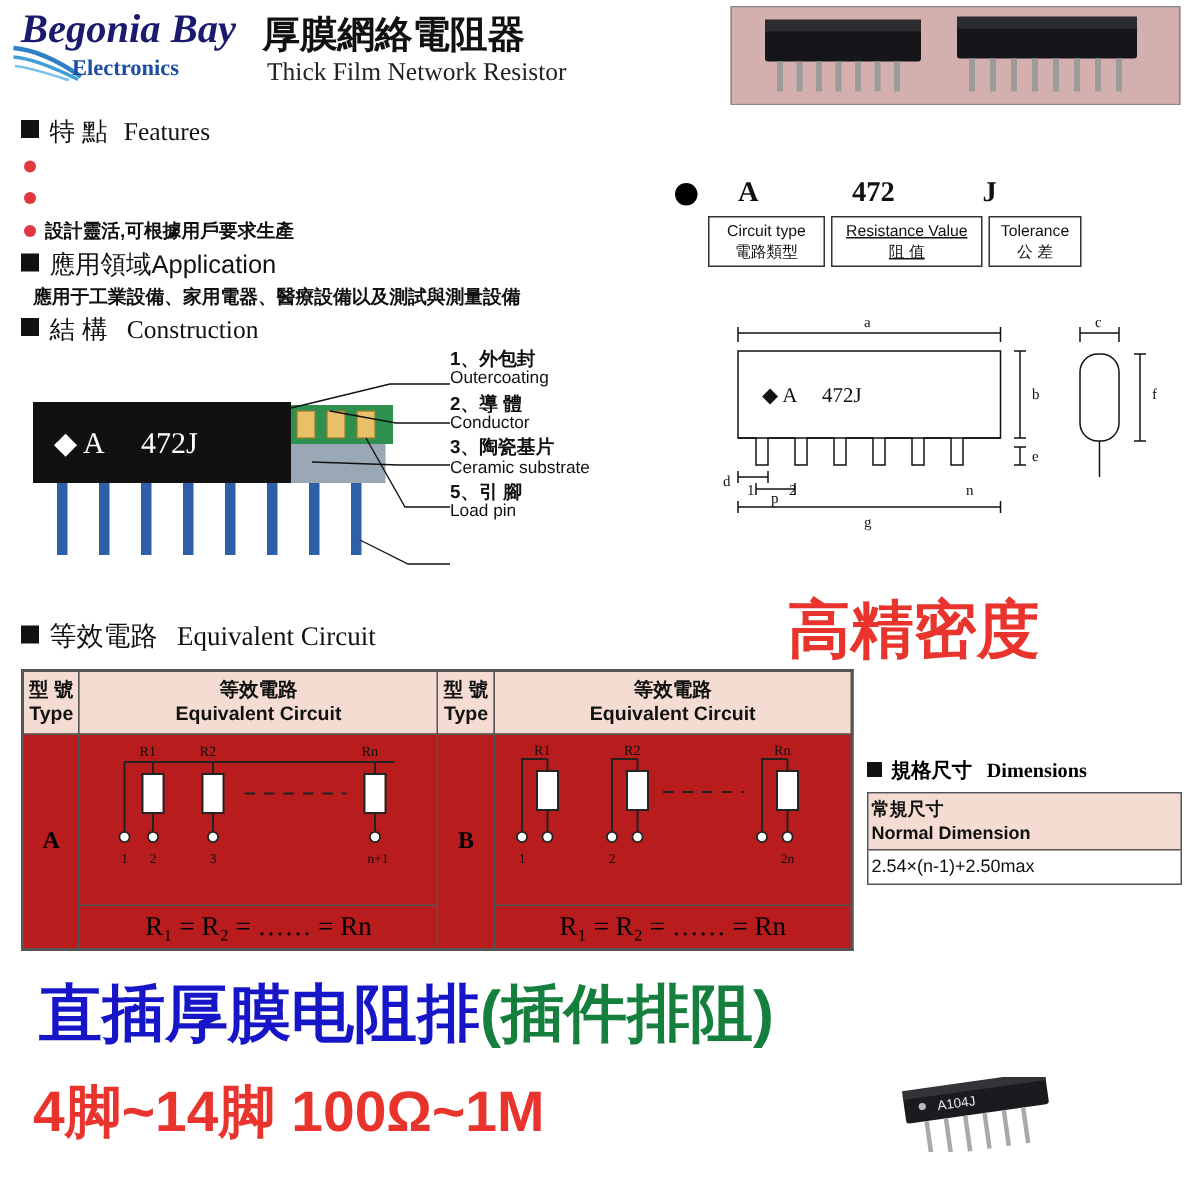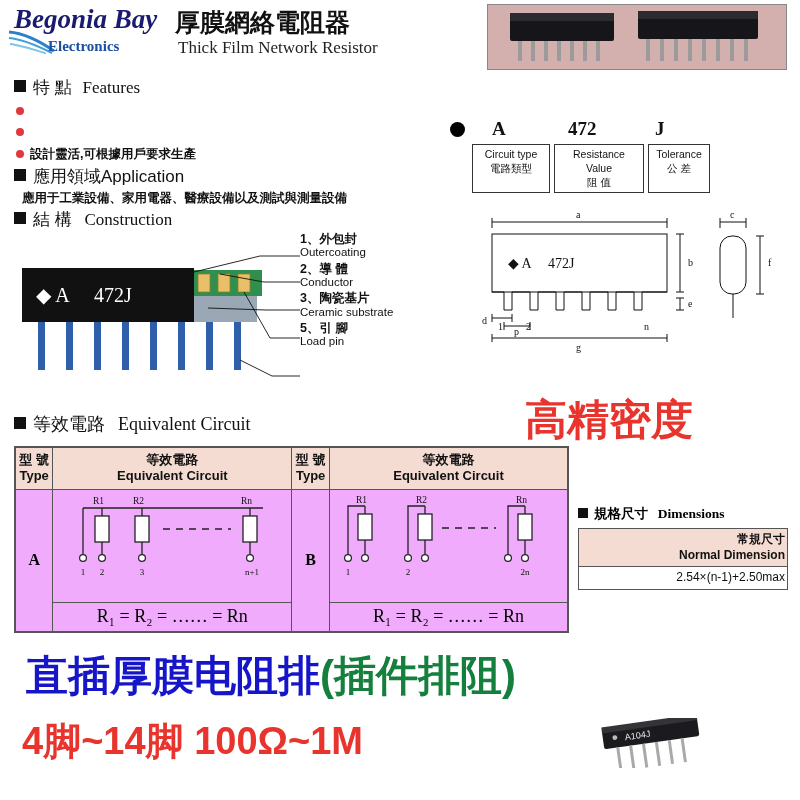--- a/index.html
+++ b/index.html
@@ -71,21 +71,21 @@
   #callouts .en { font-size:11.5px; }
 
   #hi-acc {
     left:525px; top:392px; font-size:42px; font-weight:bold; color:#e8342c;
   }
 
   
   #eq-head { left:14px; top:412px; }
   #eq-table {
     left:14px; top:446px; width:555px; border-collapse:collapse;
-    border:2px solid #555; background:#f0abfc;
+    border:2px solid #555; background:#b91c1c;
   }
   #eq-table td, #eq-table th { border:1px solid #555; }
   #eq-table .hdr {
     background:#f4dcd2; text-align:center; font-size:13px; font-weight:bold;
     color:#111; line-height:1.25; padding:4px 2px;
   }
   #eq-table .typecell {
     width:40px; text-align:center; font-size:16px; font-weight:bold;
     font-family:"Liberation Serif", serif;
   }
@@ -95,21 +95,21 @@
     padding:3px 0 4px; border-top:1px solid #555;margin-top:20px;
   }
 
   
   #dims-head { left:578px; top:505px; font-size:13.5px; font-weight:bold; }
   #dims-table {
     left:578px; top:528px; width:210px; border-collapse:collapse;
     border:1.5px solid #555;
   }
   #dims-table td {
-    border:1px solid #555; text-align:right; font-size:12px; color:#111;
+    border:1px solid #555; text-align:left; font-size:12px; color:#111;
     padding:3px 2px; line-height:1.3;
   }
   #dims-table .dh { background:#f4dcd2; font-weight:bold; }
 
   
   #promo1 { left:26px; top:648px; font-size:42px; font-weight:bold; color:#1616c8; }
   #promo1 .green { color:#15803d; }
   #promo2 { left:22px; top:716px; font-size:38px; font-weight:bold; color:#e8342c; }
 
   #chip-photo { left:596px; top:718px; width:120px; height:50px; }
@@ -197,21 +197,21 @@
     <div class="blackdot"></div>
     <div class="code" style="left:42px; top:0;">A</div>
     <div class="code" style="left:118px; top:0;">472</div>
     <div class="code" style="left:205px; top:0;">J</div>
   </div>
   <div class="boxes">
     <div class="lbox" style="width:78px;">
       <div>Circuit type</div>
         <div>電路類型</div>
     </div>
-    <div class="lbox" style="width:90px;">
+    <div class="lbox" style="width:101px;text-decoration:underline;">
       <div>Resistance Value</div>
         <div>阻 值</div>
     </div>
     <div class="lbox" style="width:62px;">
       <div>Tolerance</div>
         <div>公 差</div>
     </div>
   </div>
 </div>
 

